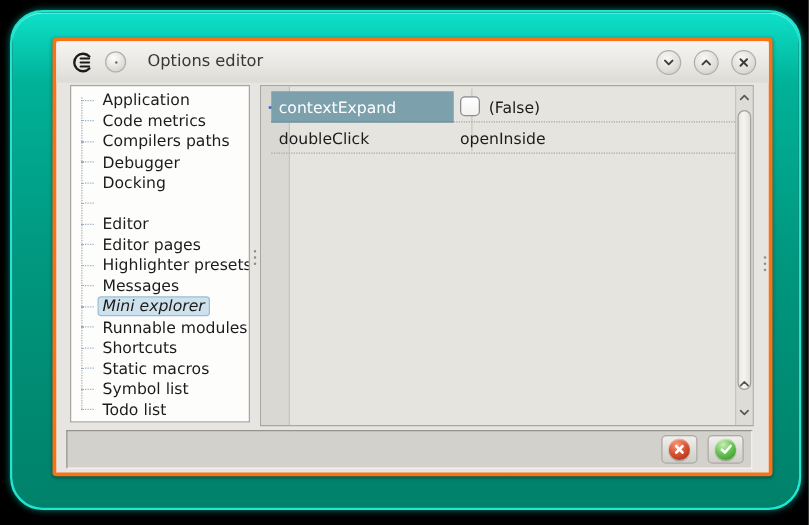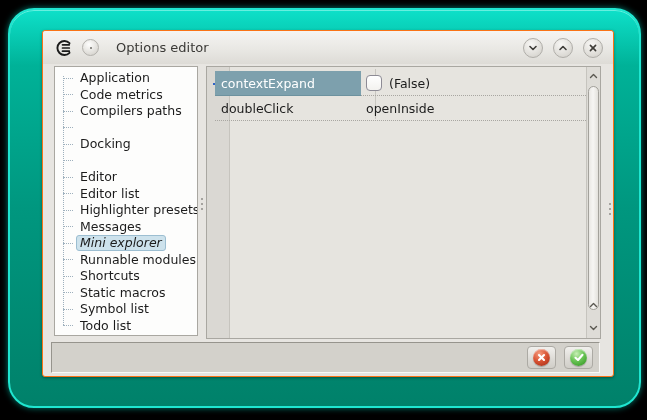--- a/index.html
+++ b/index.html
@@ -12,21 +12,21 @@
   .frame{
     position:absolute;left:8px;top:8px;width:629px;height:396px;
     border-radius:26px;
     background:linear-gradient(180deg,#0ee0c9 0%,#00b298 14%,#00977f 50%,#00816a 100%);
     border:2px solid #1fe6d0;
     box-shadow:0 0 6px rgba(0,230,205,.55), inset 0 1px 0 rgba(190,255,246,.5);
   }
   
   .window{
     position:absolute;left:42px;top:30px;width:570px;height:345px;
-    background:#e7e5e1;border:1px solid #f97316;border-radius:3px;
+    background:#e7e5e1;border:3px solid #f97316;border-radius:3px;
     box-shadow:0 1px 3px rgba(0,0,0,.35);
   }
   
   .titlebar{
     position:absolute;left:0;top:0;right:0;height:33px;
     background:linear-gradient(180deg,#f5f4f2 0%,#e9e8e4 55%,#dddbd6 100%);
     border-radius:3px 3px 0 0;display:flex;align-items:center;
   }
   .app-icon{width:18px;height:18px;margin-left:12px;flex:0 0 auto;}
   .pin-btn{
@@ -155,39 +155,40 @@
     <span class="lbl">Code metrics</span>
   </div>
 
   <div class="tree-item">
     <span class="branch"></span>
     <span class="lbl">Compilers paths</span>
   </div>
 
   <div class="tree-item">
     <span class="branch"></span>
+    <span class="lbl">Debugger</span>
   </div>
 
   <div class="tree-item">
     <span class="branch"></span>
     <span class="lbl">Docking</span>
   </div>
 
   <div class="tree-item">
     <span class="branch"></span>
   </div>
 
   <div class="tree-item">
     <span class="branch"></span>
     <span class="lbl">Editor</span>
   </div>
 
   <div class="tree-item">
     <span class="branch"></span>
-    <span class="lbl">Editor list</span>
+    <span class="lbl">Editor pages</span>
   </div>
 
   <div class="tree-item">
     <span class="branch"></span>
     <span class="lbl">Highlighter presets</span>
   </div>
 
   <div class="tree-item">
     <span class="branch"></span>
     <span class="lbl">Messages</span>

